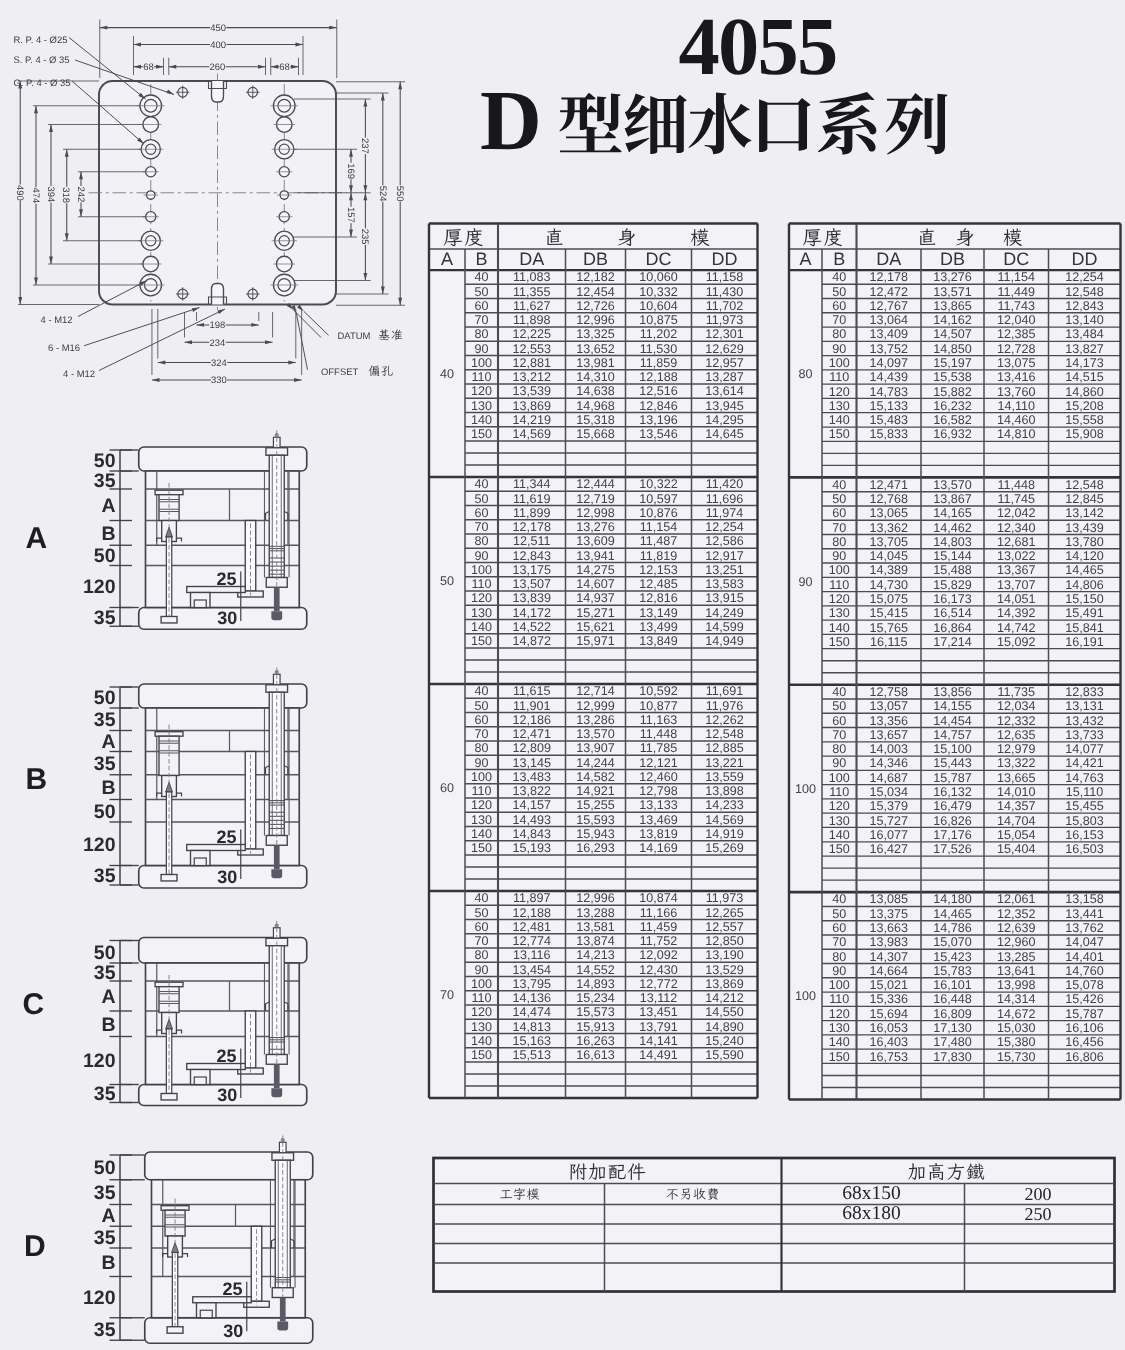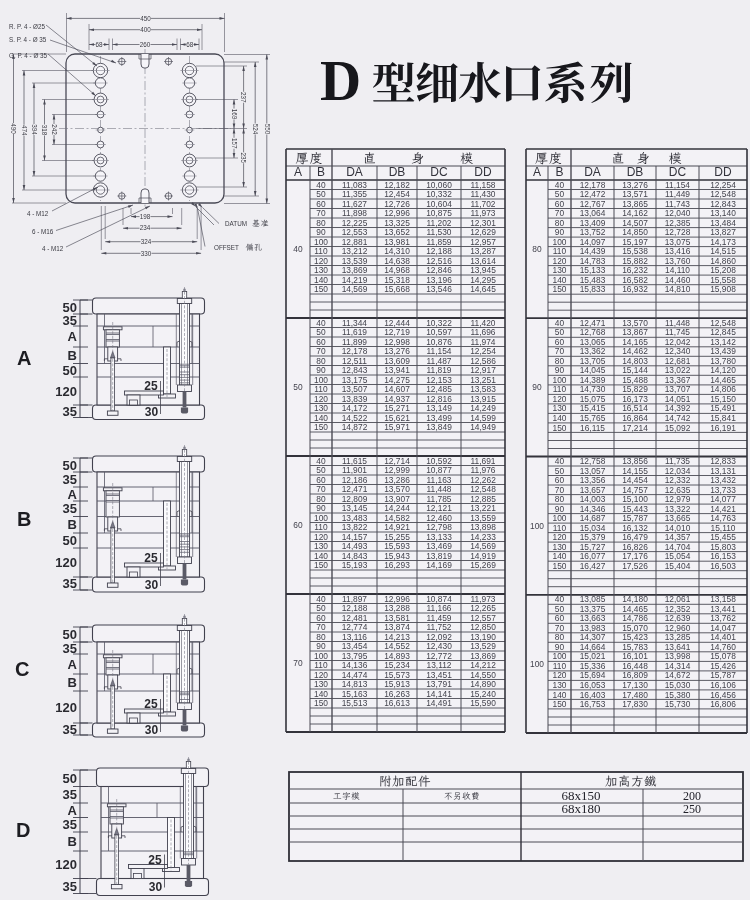--- a/index.html
+++ b/index.html
@@ -10,20 +10,21 @@
 .dimlab{font-size:13px;font-weight:bold;fill:#2a2a30;font-family:"Liberation Sans",sans-serif}
 .dimlab2{font-size:12px;font-weight:bold;fill:#2a2a30}
 .bigletter{font-size:20px;font-weight:bold;fill:#1d1d22}
 .small{font-size:6.3px;fill:#3a3a42}
 .dim{font-size:6.3px;fill:#3a3a42}
 
 </style></head><body>
 
 <div class="page">
 
+<div style="position:absolute;left:375px;top:-1px;width:260px;text-align:center;font-family:'Liberation Serif',serif;font-weight:bold;font-size:55px;color:#17171c;letter-spacing:-1.2px">4055</div>
 
 <div style="position:absolute;left:320px;top:52px;font-family:'Liberation Serif',serif;font-weight:bold;font-size:57px;color:#17171c;line-height:1">D</div>
 
 <svg style="left:0;top:0" width="750" height="120" viewBox="0 0 750 120">
 <path transform="translate(371.8,99.0) scale(0.04400,0.04400)" d="M807 -832V-398C807 -387 803 -383 790 -383C772 -383 689 -389 689 -389V-375C730 -367 748 -355 762 -339C774 -322 778 -297 781 -263C902 -274 918 -316 918 -393V-792C940 -796 950 -804 952 -819ZM335 -744V-578H256L257 -609V-744ZM31 30 40 58H940C955 58 966 53 969 42C925 4 852 -52 852 -52L789 30H558V-154H855C870 -154 881 -159 884 -170C841 -208 770 -262 770 -262L709 -182H558V-289C585 -293 593 -303 594 -317L445 -329V-550H573C586 -550 596 -554 598 -565V-411H617C657 -411 705 -429 705 -437V-750C729 -754 736 -763 738 -775L598 -788V-567C562 -603 500 -656 500 -656L445 -578V-744H549C563 -744 573 -749 576 -760C536 -795 471 -843 471 -843L414 -772H53L61 -744H150V-609V-578H32L40 -550H148C143 -452 118 -350 25 -268L34 -258C204 -332 245 -447 255 -550H335V-282H355C396 -282 425 -293 438 -301V-182H122L130 -154H438V30Z" fill="#17171c"></path>
       <path transform="translate(415.0,99.0) scale(0.04400,0.04400)" d="M43 -79 98 58C110 54 120 43 124 30C254 -46 345 -109 404 -153L401 -164C257 -125 106 -90 43 -79ZM342 -782 199 -835C180 -757 115 -612 66 -563C58 -557 36 -551 36 -551L86 -429C93 -432 99 -436 105 -443C141 -460 176 -477 207 -492C163 -421 111 -352 69 -317C59 -310 33 -304 33 -304L85 -179C92 -182 99 -186 105 -193C230 -243 335 -296 393 -326L392 -338C292 -324 191 -311 120 -304C218 -378 329 -493 387 -574C404 -572 416 -576 421 -584V85H440C494 85 527 61 527 53V-19H818V70H837C891 70 929 44 929 36V-708C954 -712 966 -721 974 -730L869 -814L812 -749H540L421 -794V-589L293 -661C282 -631 265 -594 244 -556L112 -548C181 -607 262 -696 308 -765C327 -764 338 -772 342 -782ZM624 -720V-414H527V-720ZM722 -720H818V-414H722ZM527 -48V-386H624V-48ZM818 -48H722V-386H818Z" fill="#17171c"></path>
       <path transform="translate(458.0,99.0) scale(0.04400,0.04400)" d="M815 -679C781 -613 714 -509 651 -429C610 -504 578 -594 559 -703V-805C585 -809 592 -818 594 -832L439 -848V-64C439 -50 433 -44 415 -44C390 -44 267 -52 267 -52V-38C324 -29 349 -16 368 3C386 22 393 49 397 88C540 76 559 29 559 -55V-631C608 -304 710 -140 868 -10C885 -65 922 -106 971 -115L975 -126C862 -182 748 -265 665 -405C758 -458 852 -527 913 -579C937 -576 947 -581 953 -591ZM44 -555 53 -526H277C245 -337 167 -142 21 -17L30 -6C250 -120 351 -313 398 -510C421 -512 430 -515 437 -525L331 -617L271 -555Z" fill="#17171c"></path>
       <path transform="translate(500.0,99.0) scale(0.04400,0.04400)" d="M737 -109H263V-664H737ZM263 8V-81H737V33H755C801 33 862 7 864 -3V-634C891 -640 909 -651 919 -663L787 -767L724 -693H273L138 -748V54H158C212 54 263 24 263 8Z" fill="#17171c"></path>
       <path transform="translate(543.7,99.0) scale(0.04400,0.04400)" d="M391 -152 255 -230C214 -146 126 -27 35 47L43 58C168 12 283 -69 353 -141C376 -137 385 -142 391 -152ZM620 -220 611 -211C690 -151 779 -53 812 34C938 107 1004 -151 620 -220ZM643 -458 635 -450C670 -425 707 -391 741 -354C540 -346 353 -338 229 -336C429 -395 665 -490 777 -559C800 -551 817 -557 824 -566L702 -661C672 -632 627 -598 573 -562C447 -559 327 -556 246 -556C347 -582 464 -625 530 -661C552 -656 565 -662 570 -672L501 -711C622 -720 735 -731 825 -744C858 -730 881 -731 893 -740L780 -855C617 -802 304 -739 62 -710L64 -693C169 -693 282 -697 393 -704C336 -655 249 -596 181 -576C169 -573 146 -569 146 -569L204 -444C211 -447 217 -453 223 -460C333 -481 432 -504 511 -522C395 -452 258 -383 151 -352C134 -347 102 -343 102 -343L161 -217C170 -221 178 -228 185 -238C275 -251 359 -264 436 -276V-38C436 -28 432 -21 417 -22C397 -22 312 -27 312 -27V-15C358 -8 377 6 390 20C403 36 407 61 409 94C538 85 557 39 558 -36V-296C636 -309 704 -321 761 -332C790 -297 815 -259 829 -224C951 -159 1008 -406 643 -458Z" fill="#17171c"></path>
       <path transform="translate(589.4,99.0) scale(0.04400,0.04400)" d="M615 -767V-144H634C673 -144 719 -165 719 -175V-728C742 -732 749 -741 751 -753ZM809 -830V-58C809 -45 803 -39 786 -39C763 -39 650 -46 650 -46V-32C703 -23 727 -11 744 8C761 25 767 53 770 89C905 77 923 31 923 -50V-787C947 -791 957 -801 959 -816ZM40 -752 48 -723H216C194 -567 122 -383 24 -254L33 -245C92 -288 145 -340 191 -399C219 -362 242 -314 245 -271C342 -196 441 -377 211 -425C235 -459 257 -494 277 -530H433C382 -279 263 -52 44 78L52 90C358 -25 486 -253 552 -508C577 -511 587 -515 594 -526L488 -622L426 -558H291C319 -612 340 -668 355 -723H565C580 -723 591 -728 594 -739C550 -780 475 -841 475 -841L411 -752Z" fill="#17171c"></path>

